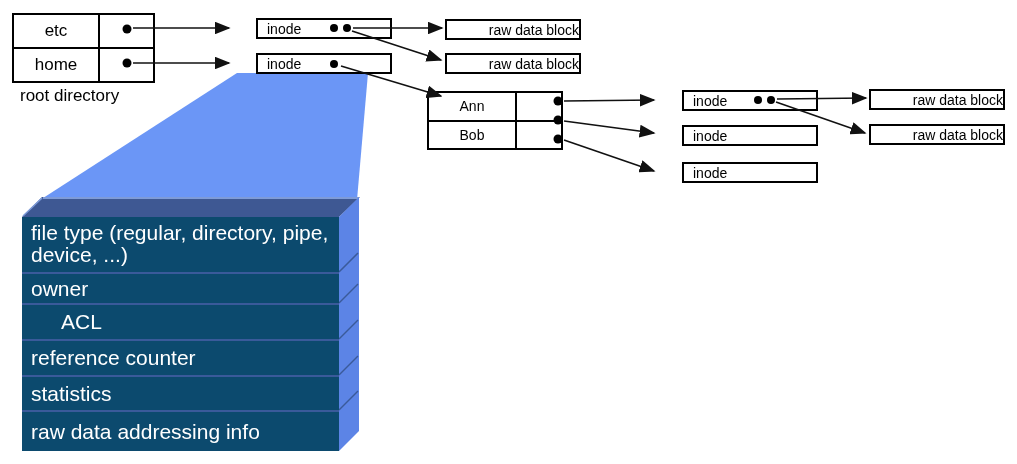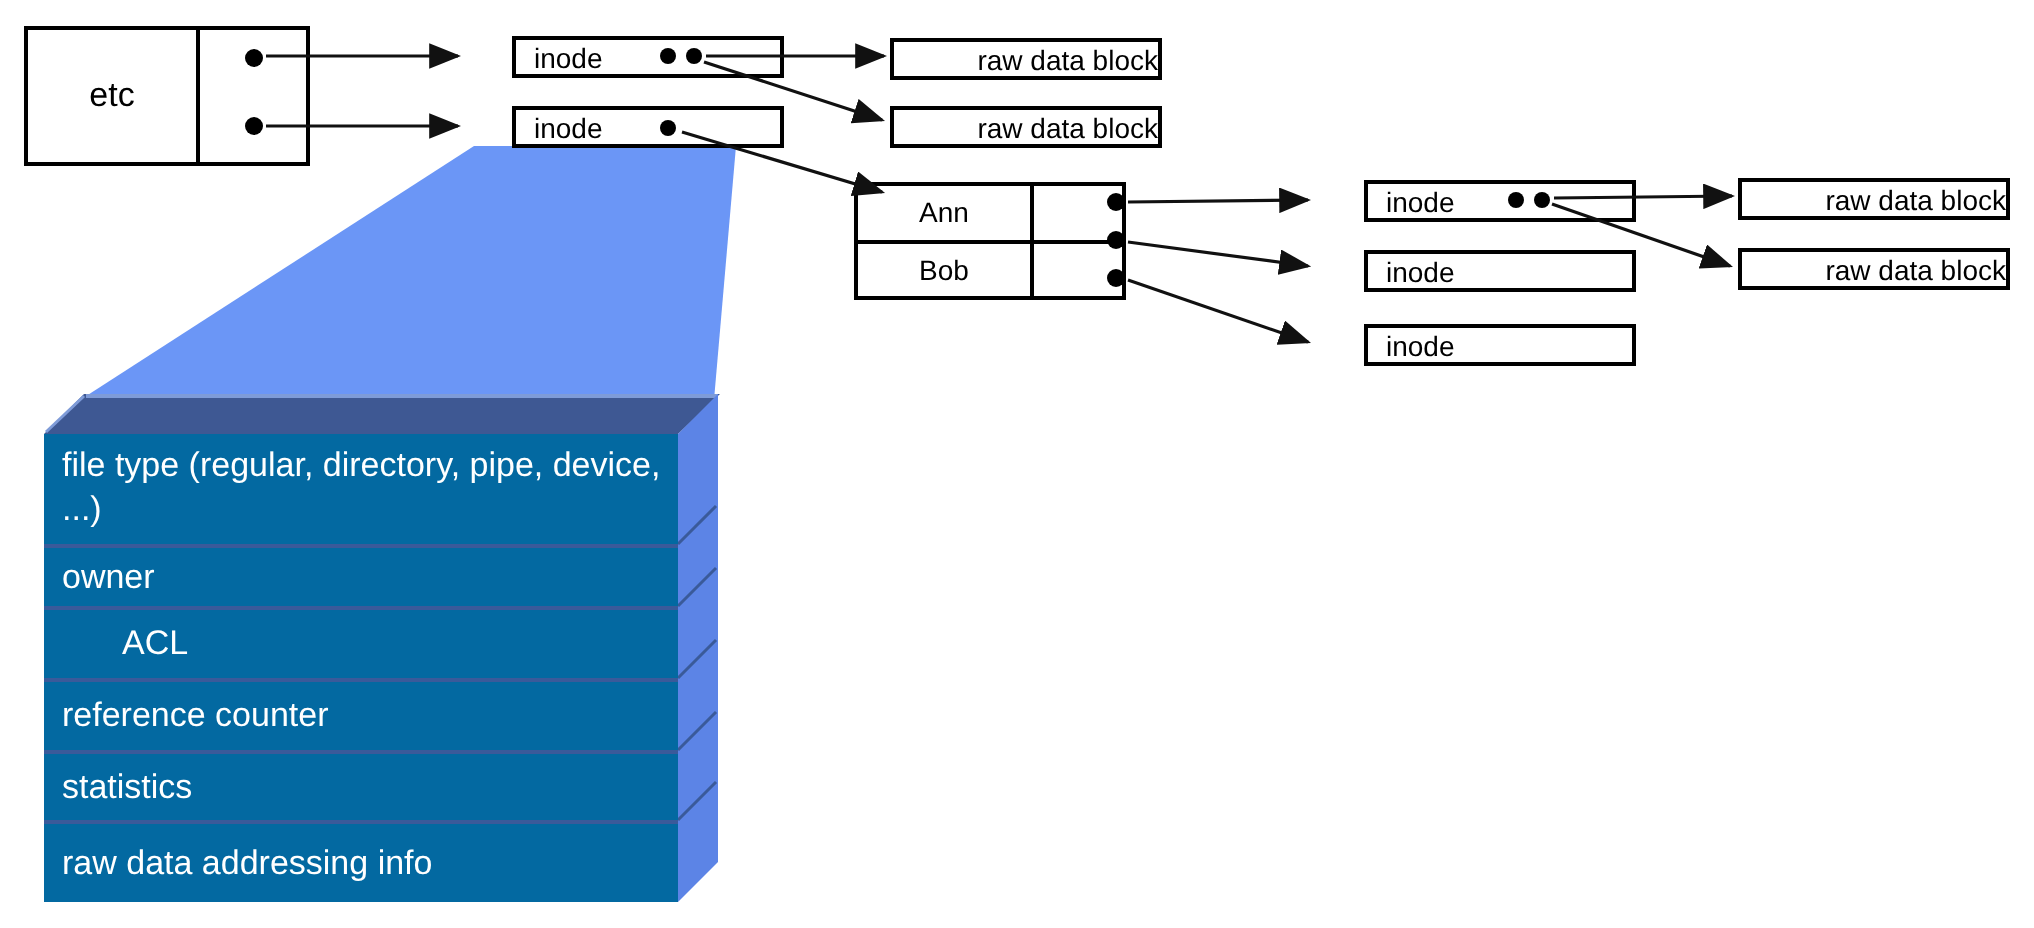--- a/index.html
+++ b/index.html
@@ -40,21 +40,21 @@
   .caption{
     position:absolute;left:20px;top:86px;font-size:17px;z-index:5;
   }
 
   
   .stack{
     position:absolute;left:22px;top:217px;width:317px;height:234px;z-index:5;
     display:flex;flex-direction:column;
   }
   .stack-row{
-    box-sizing:border-box;background:#0369a1;color:#fff;font-size:17px;
+    box-sizing:border-box;background:#0c4a6e;color:#fff;font-size:21px;
     padding-left:9px;padding-right:8px;display:flex;align-items:center;
   }
   .stack-row + .stack-row{border-top:2px solid #3A5A9A;}
   .stack-row.first{align-items:flex-start;padding-top:5px;line-height:22px;display:block;}
 </style>
 </head>
 <body>
 
 <div class="canvas">
 
@@ -71,21 +71,26 @@
       <line x1="339" y1="375" x2="358" y2="356"></line>
       <line x1="339" y1="410" x2="358" y2="391"></line>
     </g>
   </svg>
 
   <div class="dirtable root-table">
     <div class="dirrow">
       <div class="cell-name">etc</div>
       <div class="cell-ptr"></div>
     </div>
+    <div class="dirrow">
+      <div class="cell-name">home</div>
+      <div class="cell-ptr"></div>
+    </div>
   </div>
+  <div class="caption">root directory</div>
 
   <div class="smallbox labeled" style="left:232px;top:18px;">
     <span>inode</span>
   </div>
   <div class="smallbox labeled" style="left:232px;top:53px;">
     <span>inode</span>
   </div>
 
   <div class="smallbox centered" style="left:445px;top:19px;">
     <span>raw data block</span>

